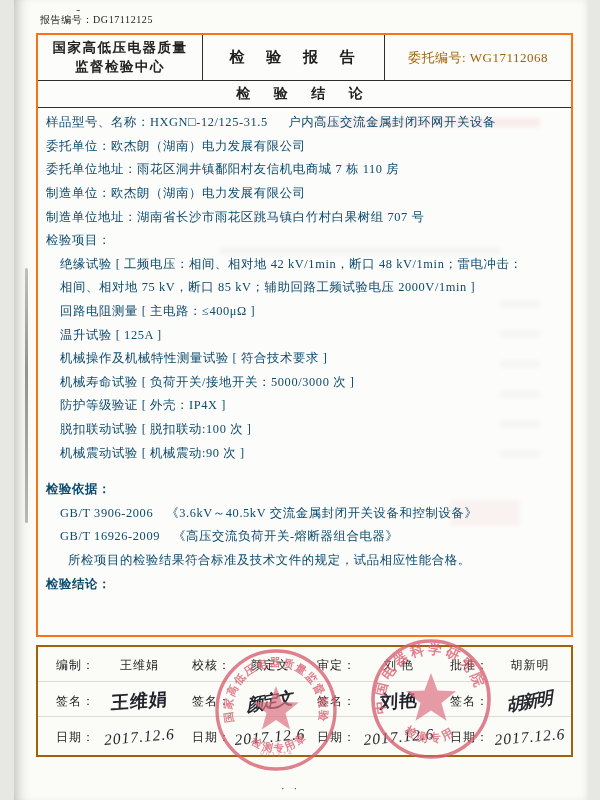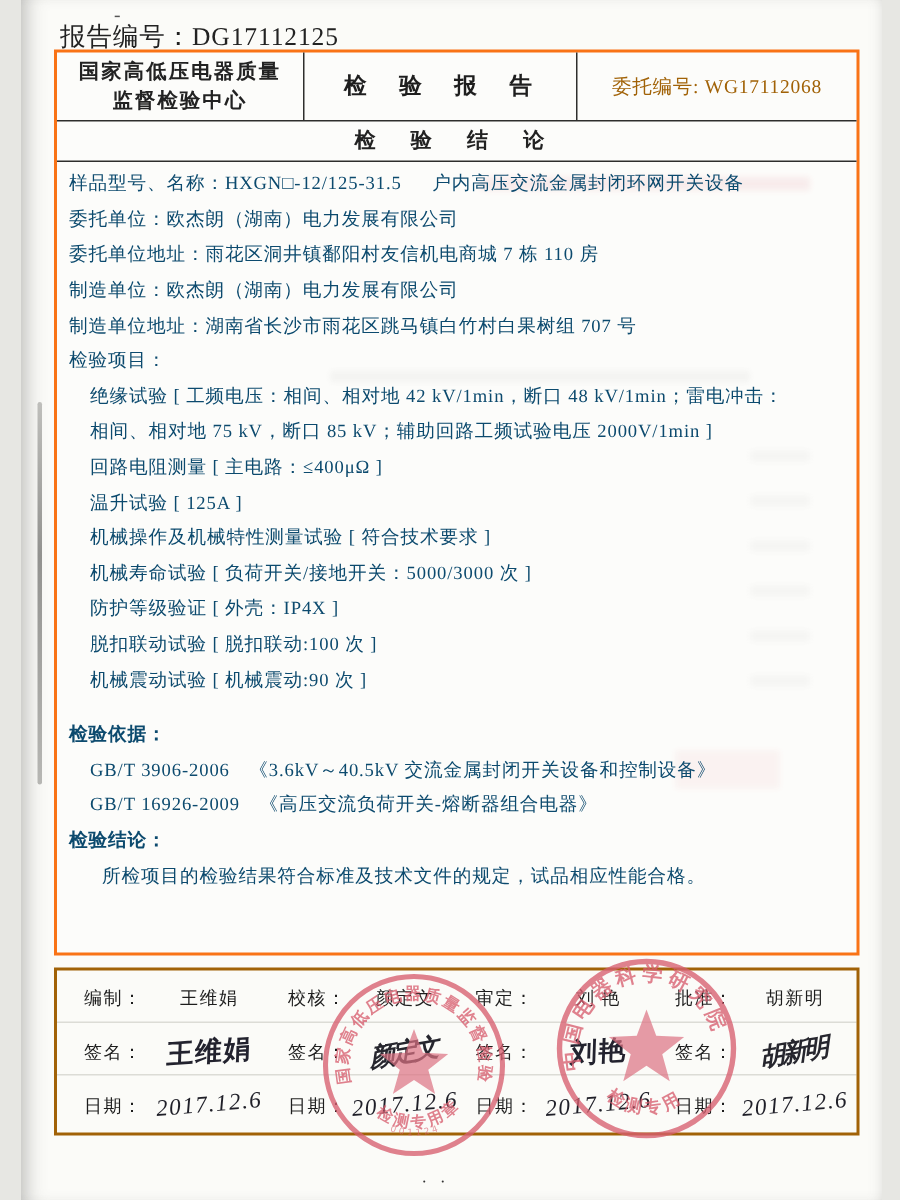--- a/index.html
+++ b/index.html
@@ -13,21 +13,21 @@
     position:absolute;left:14px;top:0;width:574px;height:800px;
     background:#fbfbf8;
     box-shadow:inset 12px 0 14px -10px rgba(90,90,88,.45), inset -6px 0 10px -8px rgba(120,120,118,.35);
   }
   .edge-line{
     position:absolute;left:25px;top:268px;width:3px;height:255px;
     background:linear-gradient(#9a9a96,#4f4f4c 40%,#8d8d89);
     opacity:.6;border-radius:2px;
   }
   .top-mark{position:absolute;left:76px;top:2px;font-size:13px;color:#555;}
-  .report-no{position:absolute;left:40px;top:13px;font-size:17px;letter-spacing:.6px;color:#222;}
+  .report-no{position:absolute;left:40px;top:13px;font-size:10px;letter-spacing:.6px;color:#222;}
 
   
   .main-table{
     position:absolute;left:36px;top:33px;width:537px;height:604px;
     border:2px solid #f97316;box-sizing:border-box;background:rgba(255,255,255,.35);
   }
   .head-row{display:flex;height:45px;border-bottom:1.6px solid #2e2e2c;}
   .cell{box-sizing:border-box;display:flex;align-items:center;justify-content:center;}
   .org-cell{width:165px;border-right:1.6px solid #2e2e2c;flex-direction:column;line-height:1.4;
     font-size:13.5px;font-weight:bold;letter-spacing:1.5px;color:#222;}
@@ -105,22 +105,22 @@
     <div class="line lv1">温升试验 [ 125A ]</div>
     <div class="line lv1">机械操作及机械特性测量试验 [ 符合技术要求 ]</div>
     <div class="line lv1">机械寿命试验 [ 负荷开关/接地开关：5000/3000 次 ]</div>
     <div class="line lv1">防护等级验证 [ 外壳：IP4X ]</div>
     <div class="line lv1">脱扣联动试验 [ 脱扣联动:100 次 ]</div>
     <div class="line lv1">机械震动试验 [ 机械震动:90 次 ]</div>
     <div class="gap-md"></div>
     <div class="line lv0" style="font-weight:bold">检验依据：</div>
     <div class="line lv1">GB/T 3906-2006　《3.6kV～40.5kV 交流金属封闭开关设备和控制设备》</div>
     <div class="line lv1">GB/T 16926-2009　《高压交流负荷开关-熔断器组合电器》</div>
+    <div class="line conclusion-indent">所检项目的检验结果符合标准及技术文件的规定，试品相应性能合格。</div>
     <div class="line lv0" style="font-weight:bold">检验结论：</div>
-    <div class="line conclusion-indent">所检项目的检验结果符合标准及技术文件的规定，试品相应性能合格。</div>
   </div>
 </div>
 
 <div class="faint-rule" style="top:681px"></div>
 <div class="faint-rule" style="top:716px"></div>
 
 <div class="signoff">
 
   <div class="so-cell first">
     <span class="so-lbl">编制：</span>

